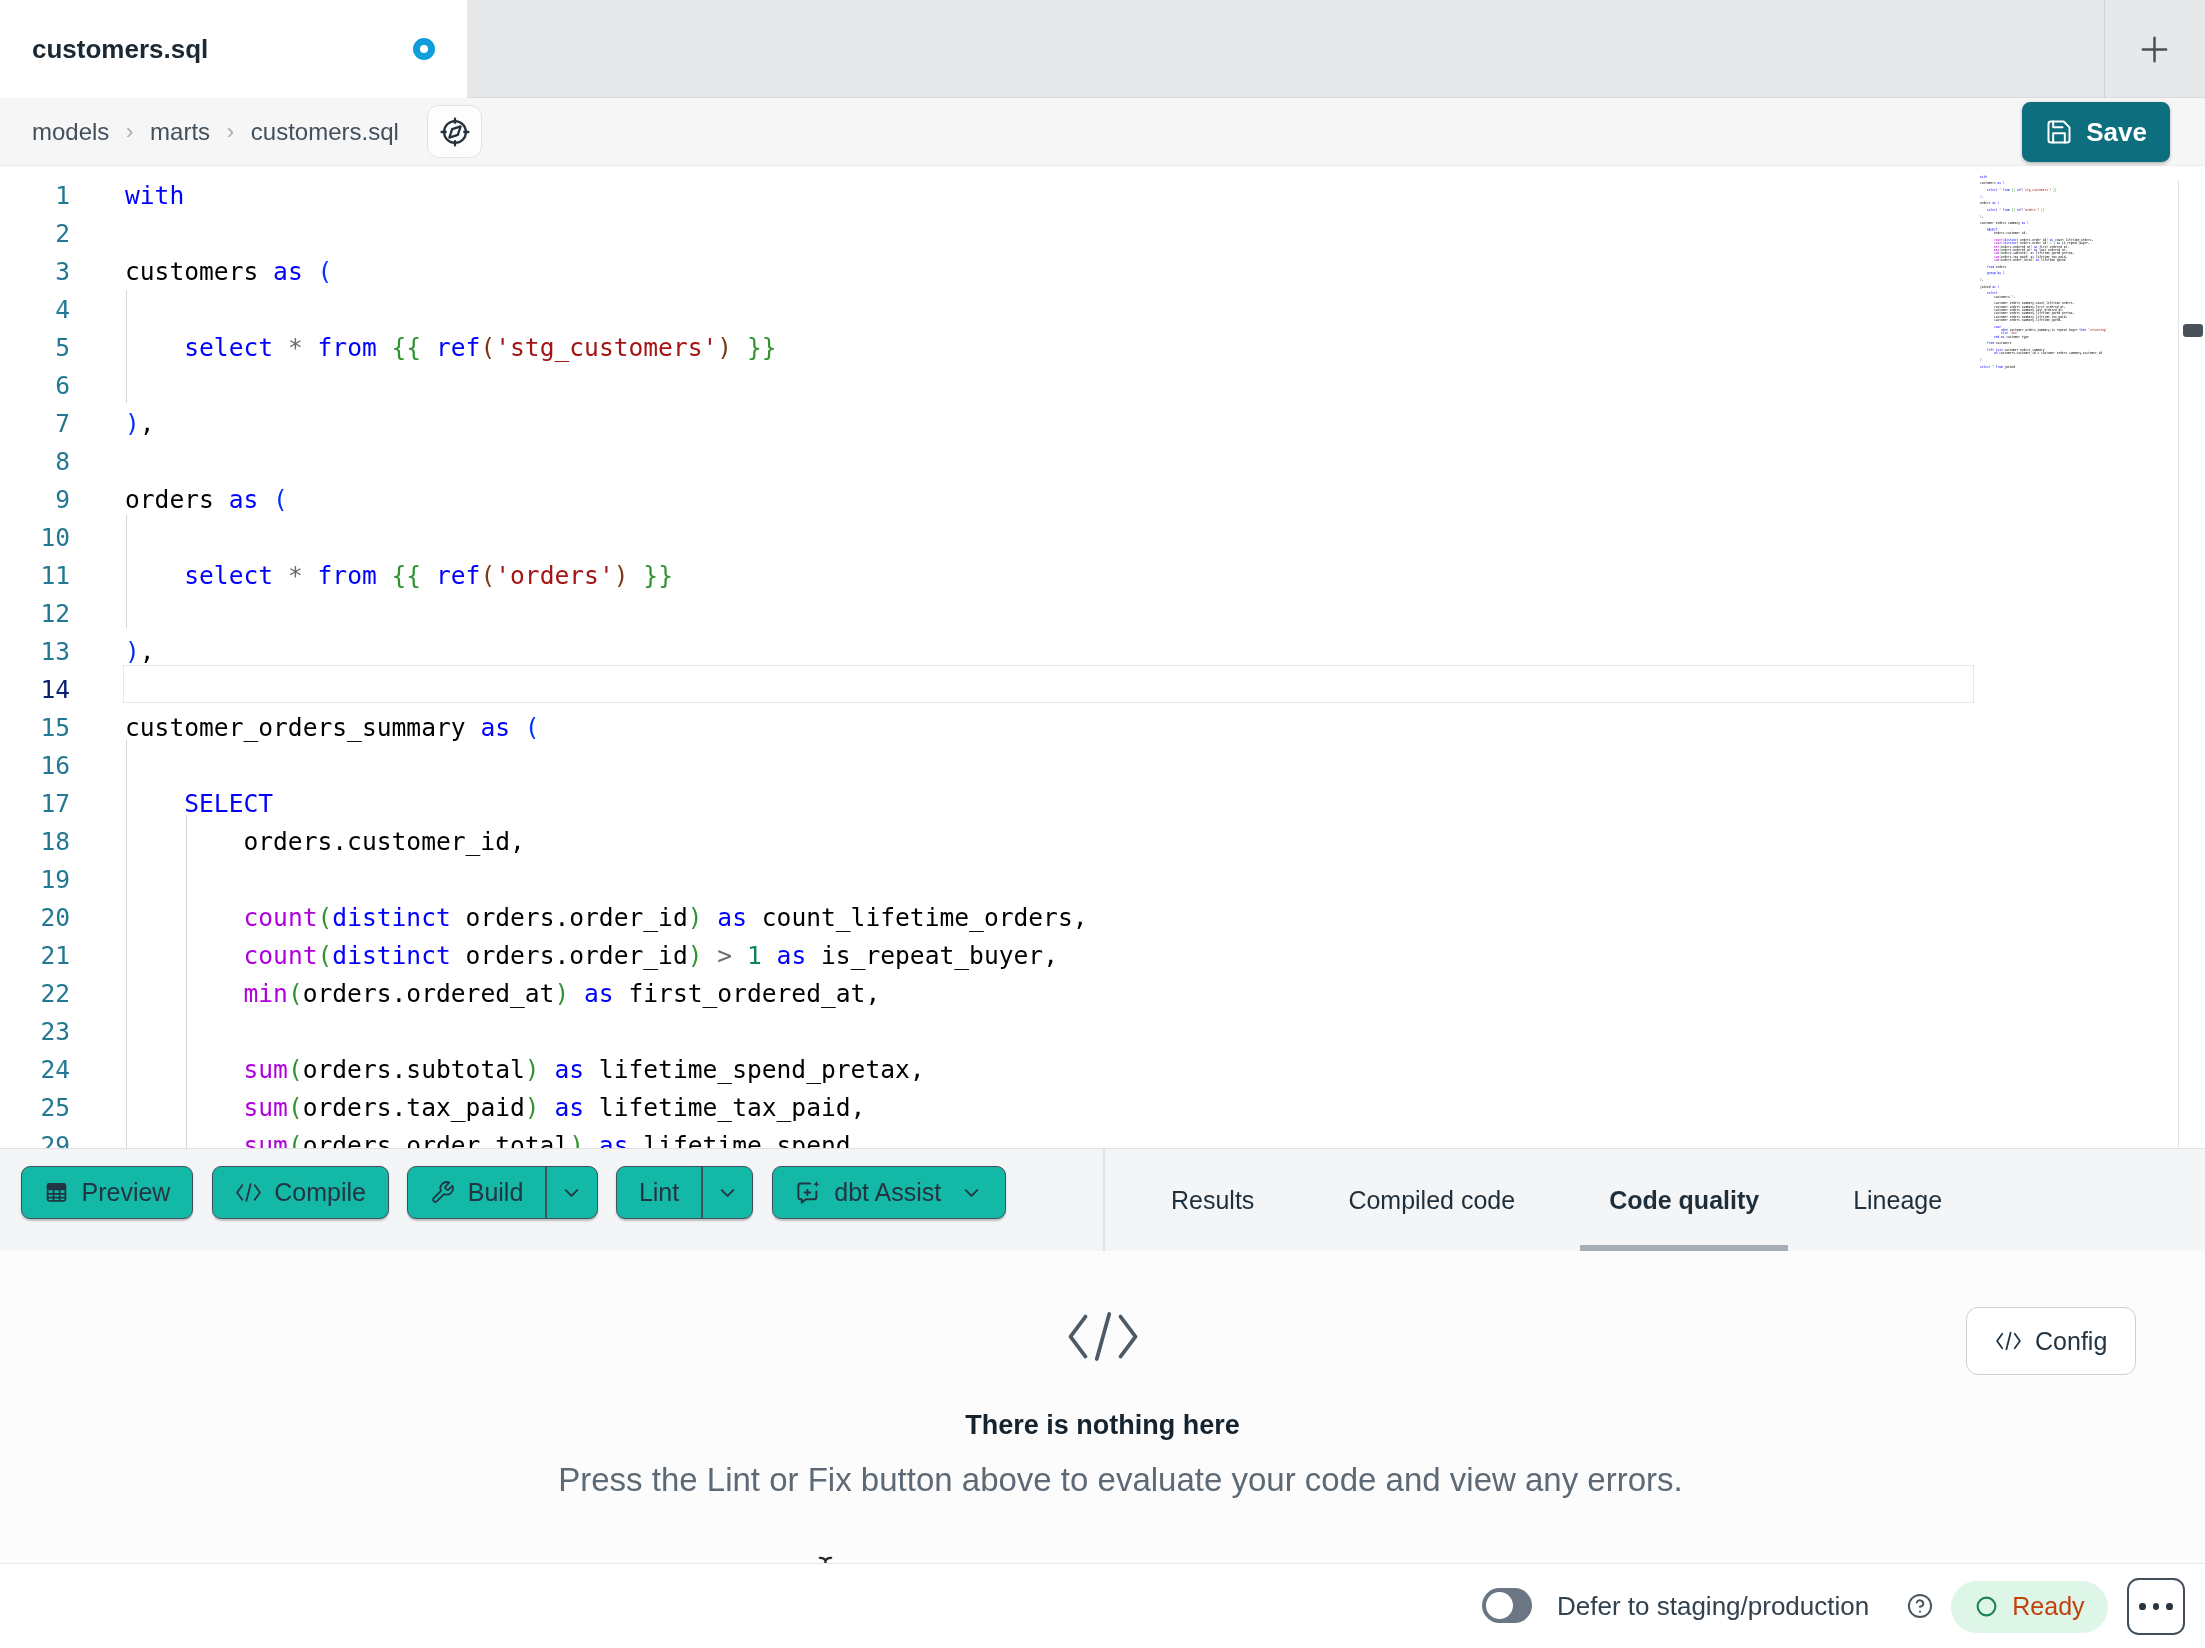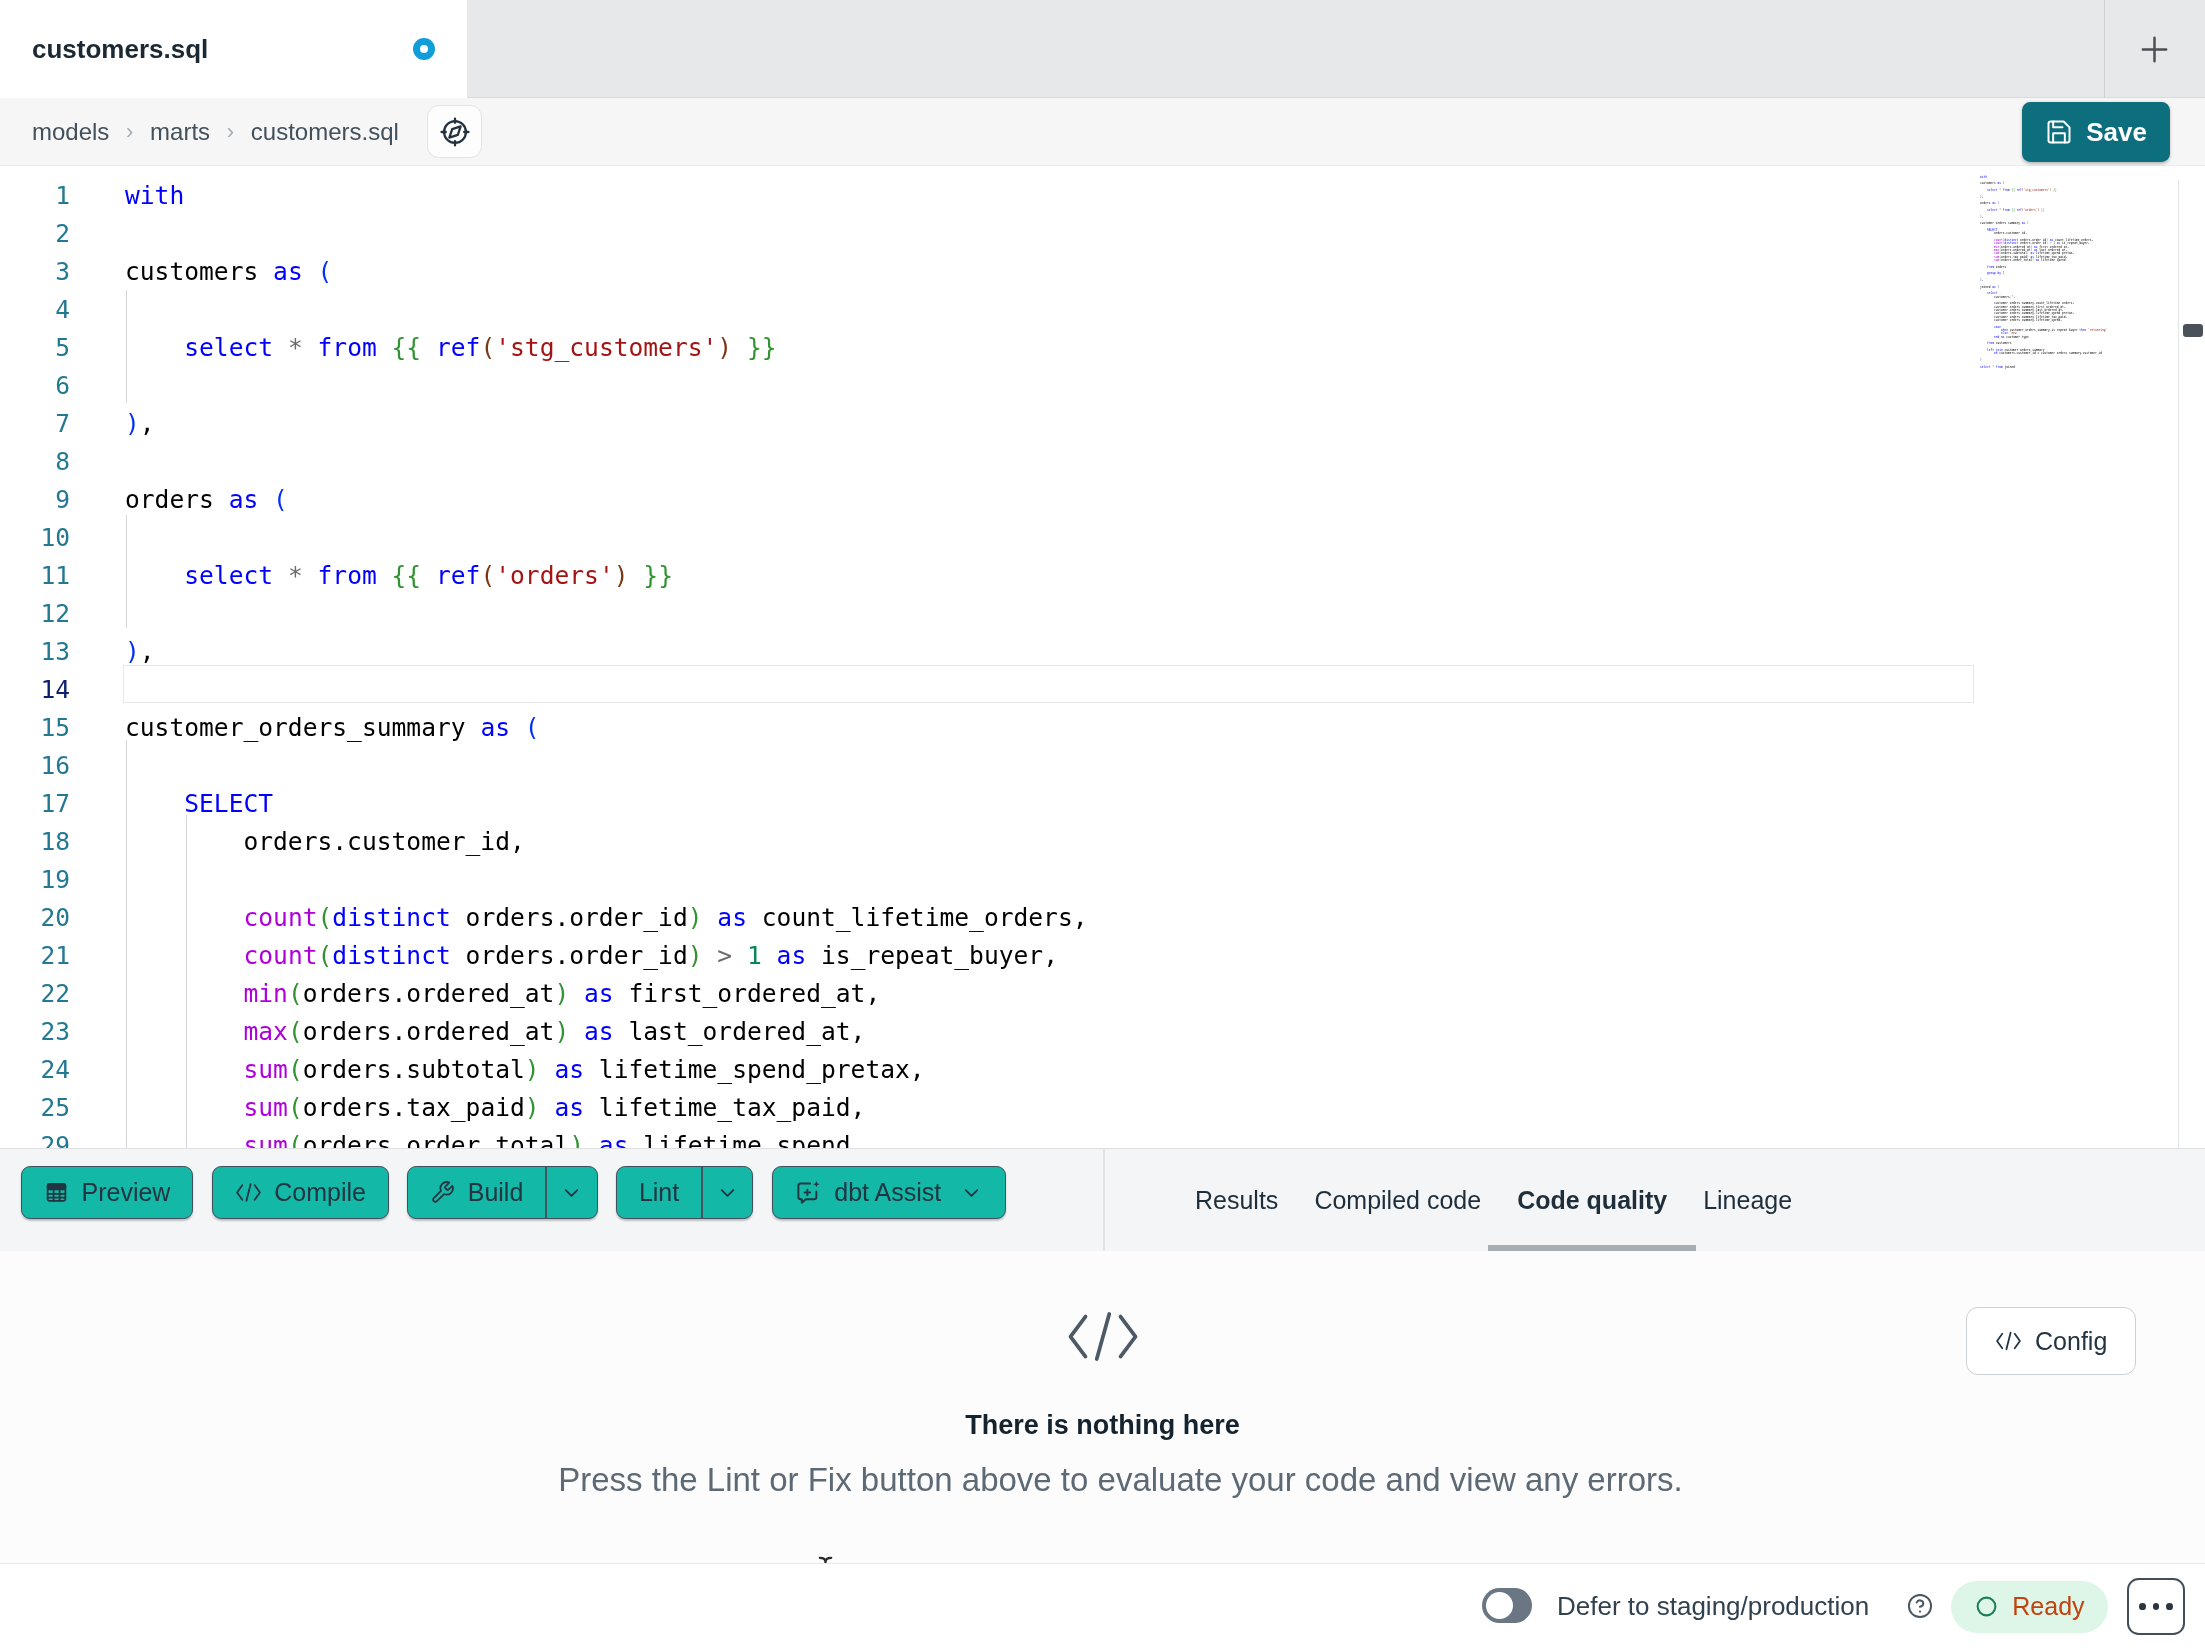--- a/index.html
+++ b/index.html
@@ -43,21 +43,21 @@
 
   
   .toolbar { position:absolute; top:1148px; left:0; right:0; height:103px; background:#f4f5f6; border-top:0.8px solid #dddfe1; }
   .tb-buttons { position:absolute; left:21px; top:16.7px; display:flex; gap:18.3px; }
   .tbtn { display:flex; align-items:stretch; height:53px; border:1.7px solid #414f5a; border-radius:9.2px; background:#14b8a6; color:#233442; font-size:25px; box-shadow:0 1.7px 1.7px rgba(50,60,70,.28); cursor:pointer; }
   .tbtn-main { display:flex; align-items:center; gap:12.5px; padding:0 22px; }
   .tbtn-div { width:1.7px; background:#44525d; }
   .tbtn-chev { display:flex; align-items:center; justify-content:center; padding:0 13.3px; }
   .inchev { display:flex; align-items:center; margin-left:6.7px; }
   .tb-vdiv { position:absolute; left:1103px; top:0; bottom:0; width:1.7px; background:#e2e3e5; }
-  .rtabs { position:absolute; left:1171px; top:0; bottom:0; display:flex; gap:36px; align-items:center;margin-left:24px; }
+  .rtabs { position:absolute; left:1171px; top:0; bottom:0; display:flex; gap:94px; align-items:center; }
   .rtab { position:relative; height:100%; display:flex; align-items:center; font-size:25px; color:#1e2e3b; cursor:pointer; }
   .rtab.active { font-weight:700; }
   .rtab.active::after { content:""; position:absolute; left:-29px; right:-29px; bottom:0; height:5.8px; background:#a8aeb6; }
 
   
   .panel { position:absolute; top:1251px; left:0; right:0; height:313px; background:#fcfcfd; }
   .empty { position:absolute; left:0; right:0; top:58px; text-align:center; color:#4d5a66; }
   .empty-title { margin-top:43px; font-size:27px; font-weight:700; color:#15232e; }
   .empty-desc { margin-top:20px; font-size:33px; color:#5d6974;padding-left:36px; }
   .config-btn { position:absolute; right:69px; top:56px; width:170px; height:68px; border:1.7px solid #ccd1d6; border-radius:12px; background:#fff; display:flex; align-items:center; justify-content:center; gap:13.3px; font-size:25px; color:#233442; cursor:pointer; }
@@ -208,21 +208,20 @@
         <div class="crow">
           <div class="ln">21</div>
           <div class="lc"><span class="tok-t">        </span><span class="tok-f">count</span><span class="tok-b">(</span><span class="tok-k">distinct</span><span class="tok-t"> orders.order_id</span><span class="tok-b">)</span><span class="tok-t"> </span><span class="tok-o">&gt;</span><span class="tok-t"> </span><span class="tok-n">1</span><span class="tok-t"> </span><span class="tok-k">as</span><span class="tok-t"> is_repeat_buyer,</span></div>
         </div>
         <div class="crow">
           <div class="ln">22</div>
           <div class="lc"><span class="tok-t">        </span><span class="tok-f">min</span><span class="tok-b">(</span><span class="tok-t">orders.ordered_at</span><span class="tok-b">)</span><span class="tok-t"> </span><span class="tok-k">as</span><span class="tok-t"> first_ordered_at,</span></div>
         </div>
         <div class="crow">
           <div class="ln">23</div>
-          <div class="lc"><span class="tok-t">        </span><span class="tok-f">max</span><span class="tok-b">(</span><span class="tok-t">orders.ordered_at</span><span class="tok-b">)</span><span class="tok-t"> </span><span class="tok-k">as</span><span class="tok-t"> last_ordered_at,</span></div>
         </div>
         <div class="crow">
           <div class="ln">24</div>
           <div class="lc"><span class="tok-t">        </span><span class="tok-f">sum</span><span class="tok-b">(</span><span class="tok-t">orders.subtotal</span><span class="tok-b">)</span><span class="tok-t"> </span><span class="tok-k">as</span><span class="tok-t"> lifetime_spend_pretax,</span></div>
         </div>
         <div class="crow">
           <div class="ln">25</div>
           <div class="lc"><span class="tok-t">        </span><span class="tok-f">sum</span><span class="tok-b">(</span><span class="tok-t">orders.tax_paid</span><span class="tok-b">)</span><span class="tok-t"> </span><span class="tok-k">as</span><span class="tok-t"> lifetime_tax_paid,</span></div>
         </div>
         <div class="crow">

